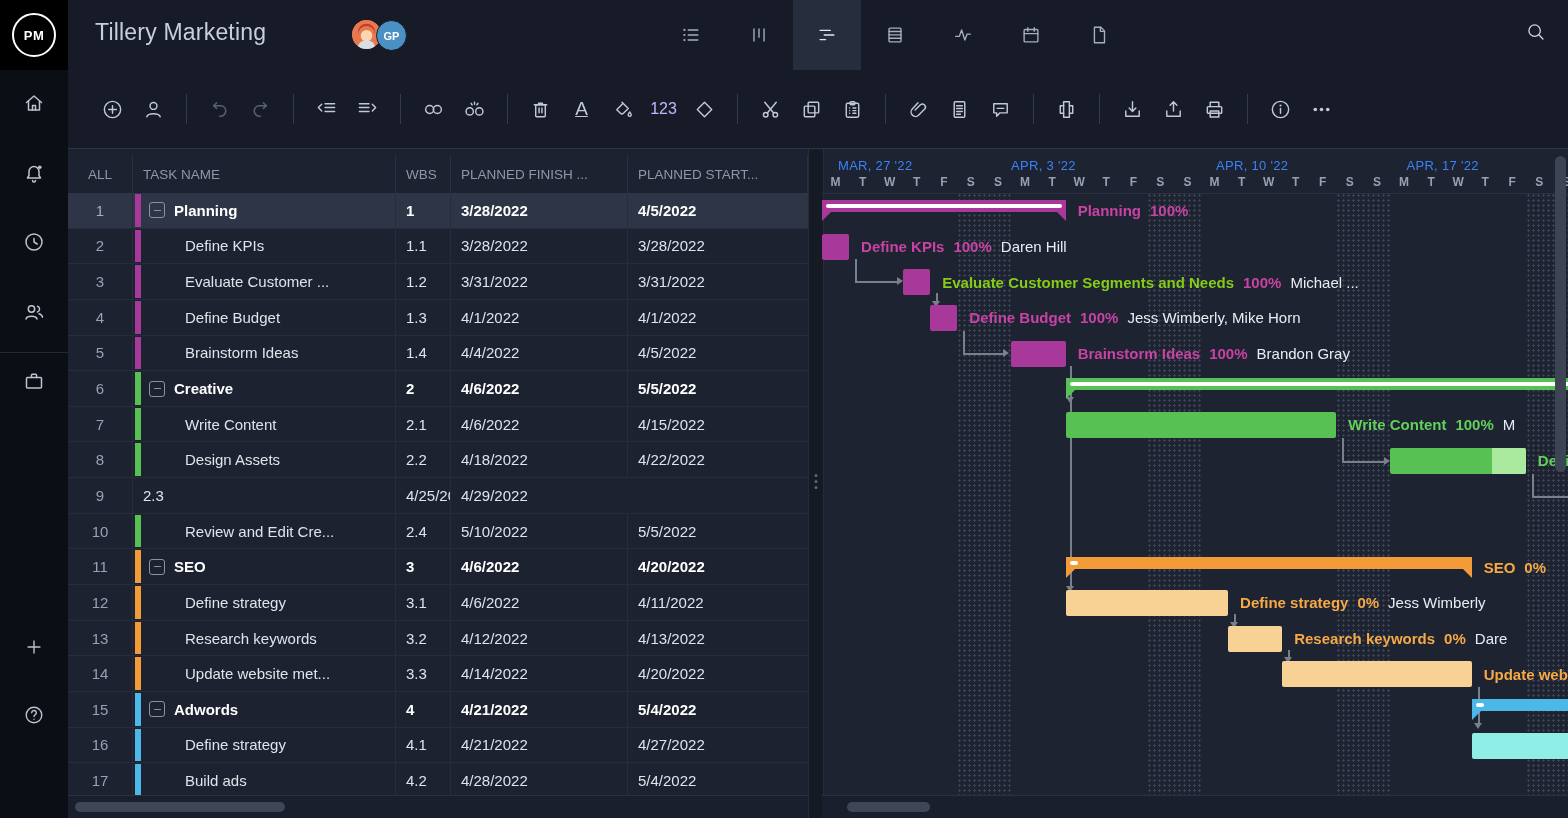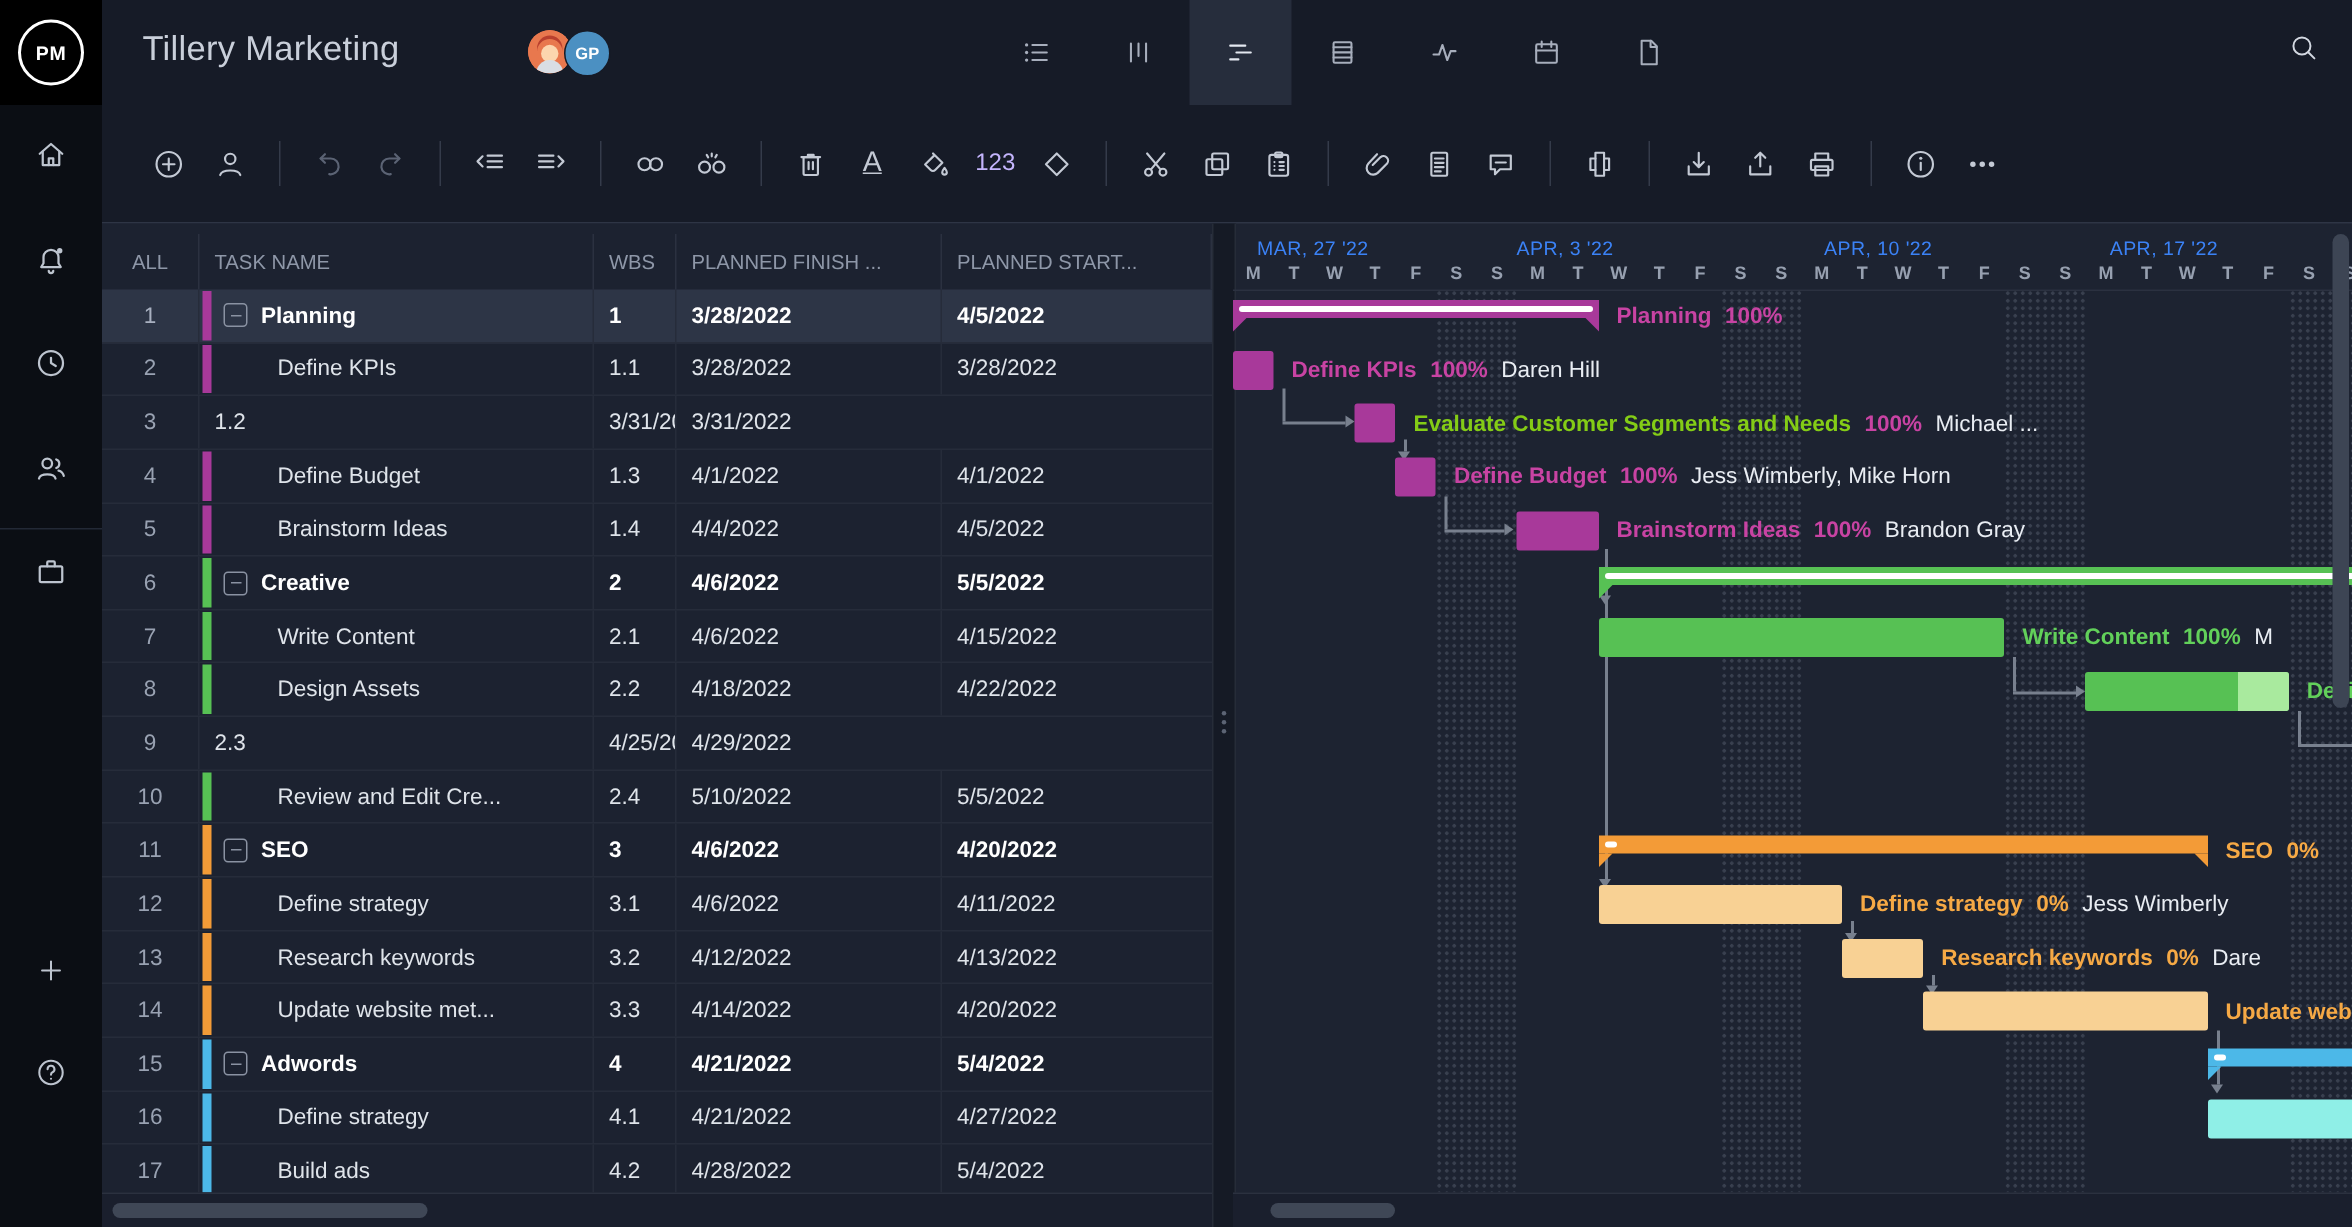--- a/index.html
+++ b/index.html
@@ -482,20 +482,24 @@
             <div class="tc name">
               <div class="stripe" style="background: rgb(168, 57, 154);"></div>
               <span>Define KPIs</span>
             </div>
             <div class="tc">1.1</div>
             <div class="tc">3/28/2022</div>
             <div class="tc" style="border-right: none;">3/28/2022</div>
           </div>
           <div class="trow">
             <div class="tc num">3</div>
+            <div class="tc name">
+              <div class="stripe" style="background: rgb(168, 57, 154);"></div>
+              <span>Evaluate Customer ...</span>
+            </div>
             <div class="tc">1.2</div>
             <div class="tc">3/31/2022</div>
             <div class="tc" style="border-right: none;">3/31/2022</div>
           </div>
           <div class="trow">
             <div class="tc num">4</div>
             <div class="tc name">
               <div class="stripe" style="background: rgb(168, 57, 154);"></div>
               <span>Define Budget</span>
             </div>

